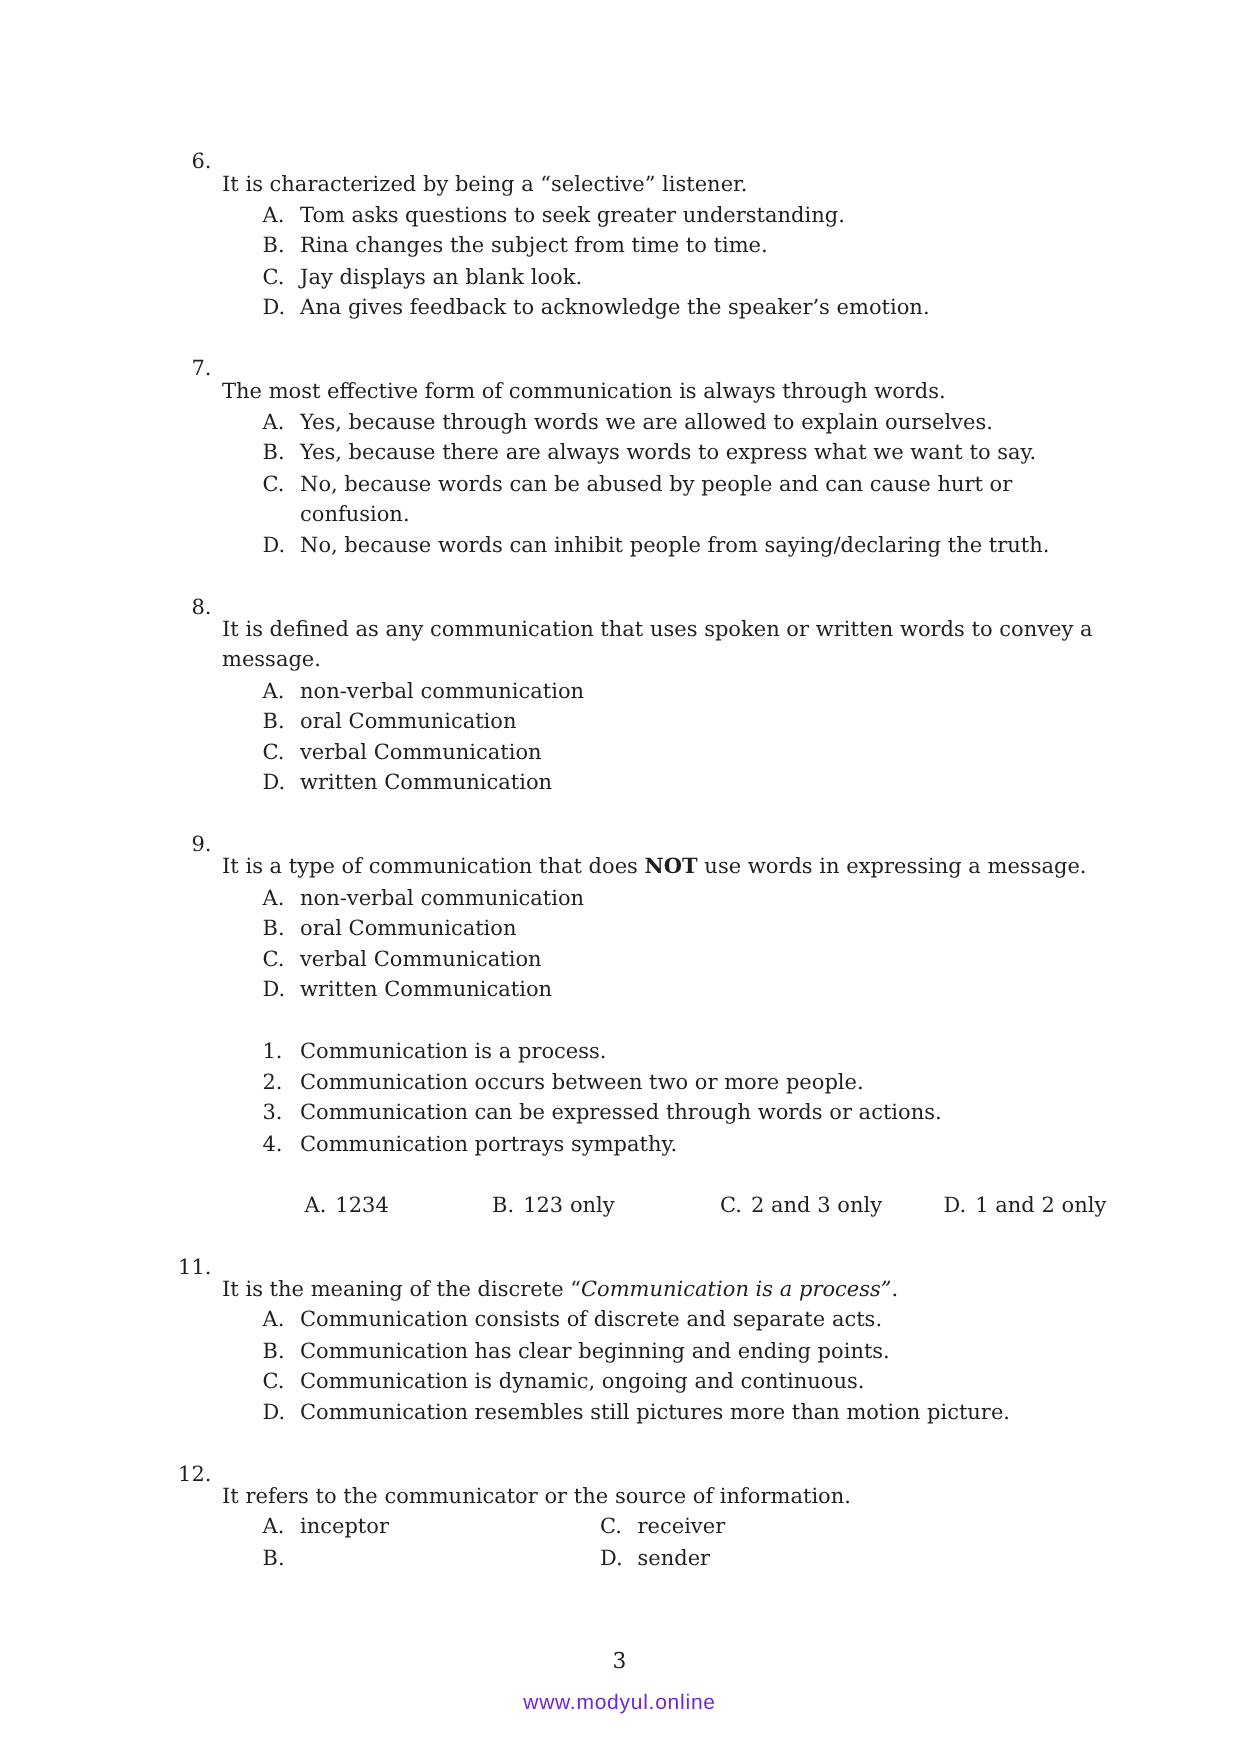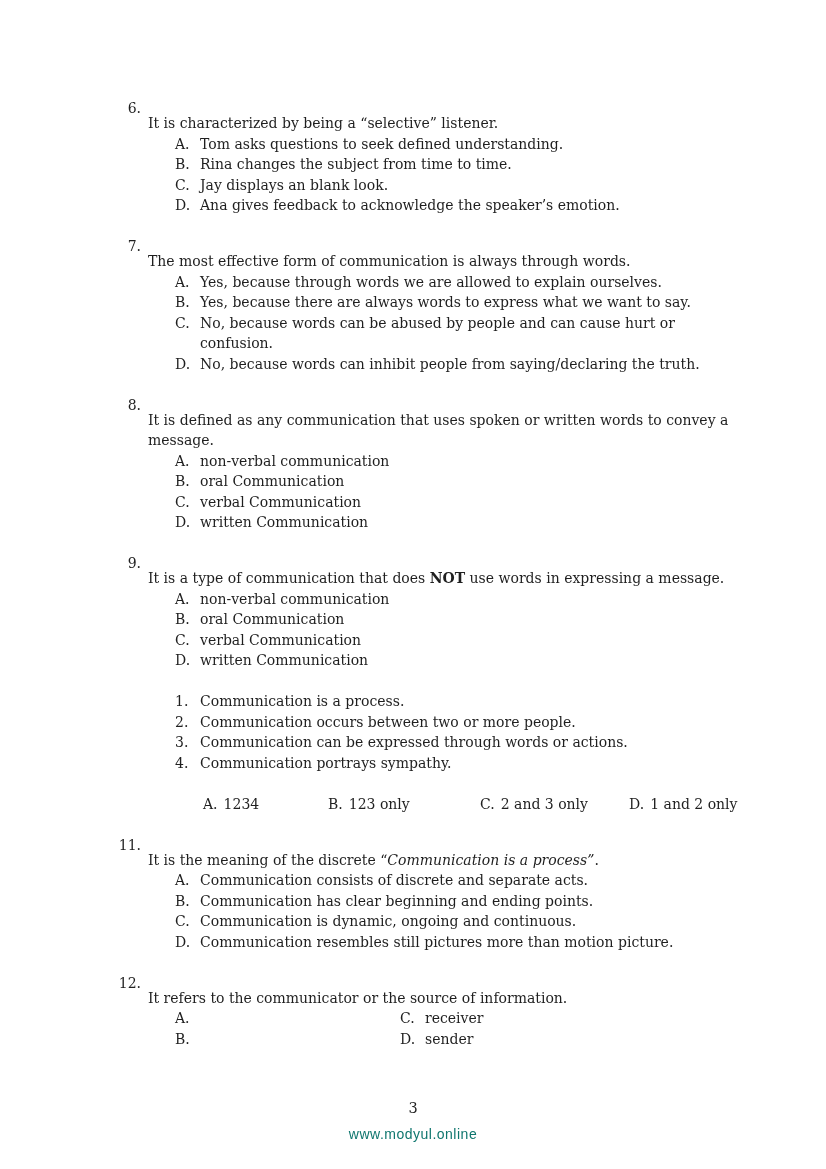--- a/index.html
+++ b/index.html
@@ -71,39 +71,39 @@
     color: #1f1f1f;
   }
   .watermark {
     position: absolute;
     top: 1126px;
     left: 0;
     right: 0;
     text-align: center;
     font-size: 14px;
     letter-spacing: 0.5px;
-    color: #0f766e;
+    color: #6d28d9;
     font-family: "Liberation Sans", sans-serif;
   }
 </style>
 </head>
 <body>
 
 <div class="page">
   <main class="content" id="questions-container">
   <section class="question">
     <div class="q-head">
       <span class="q-num">6.</span>
       <span class="q-text"><span>It is characterized by being a “selective” listener.</span></span>
     </div>
     <div class="subitems"></div>
     <div class="options">
   <div class="option">
     <span class="opt-label">A.</span>
-    <span class="opt-text">Tom asks questions to seek defined understanding.</span>
+    <span class="opt-text">Tom asks questions to seek greater understanding.</span>
   </div>
 
   <div class="option">
     <span class="opt-label">B.</span>
     <span class="opt-text">Rina changes the subject from time to time.</span>
   </div>
 
   <div class="option">
     <span class="opt-label">C.</span>
     <span class="opt-text">Jay displays an blank look.</span>
@@ -260,20 +260,21 @@
 
   <section class="question">
     <div class="q-head">
       <span class="q-num">12.</span>
       <span class="q-text"><span>It refers to the communicator or the source of information.</span></span>
     </div>
     <div class="subitems"></div>
     <div class="options grid2">
   <div class="option">
     <span class="opt-label">A.</span>
+    <span class="opt-text">inceptor</span>
   </div>
 
   <div class="option">
     <span class="opt-label">C.</span>
     <span class="opt-text">receiver</span>
   </div>
 
   <div class="option">
     <span class="opt-label">B.</span>
   </div>

